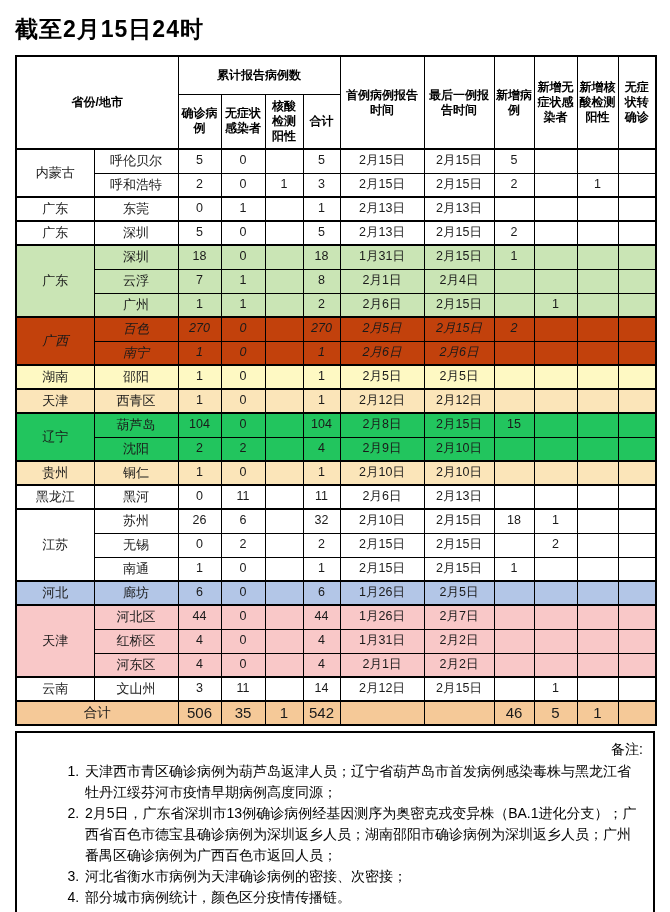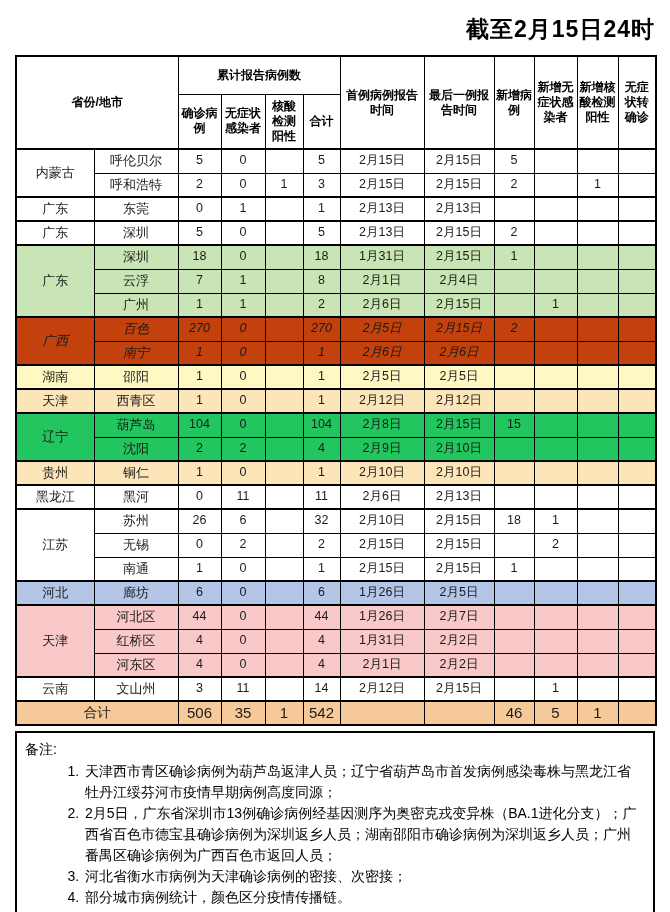--- a/index.html
+++ b/index.html
@@ -6,21 +6,21 @@
   html, body {
     margin: 0; padding: 0;
     background: #ffffff;
     width: 670px;
     font-family: "Liberation Sans", "DejaVu Sans", sans-serif;
     color: #1a1a1a;
   }
   .page { width: 670px; height: 912px; padding: 10px 15px 8px 15px; }
 
   .title {
-    text-align: right;
+    text-align: left;
     font-size: 23px;
     font-weight: bold;
     letter-spacing: 1px;
     margin: 4px 0 10px 0;
     color: #000;
   }
 
   table.case-table {
     border-collapse: collapse;
     table-layout: fixed;
@@ -56,21 +56,21 @@
 
   .notes-box {
     margin-top: 5px;
     width: 640px;
     border: 2px solid #000;
     padding: 6px 10px 10px 8px;
     min-height: 186px;
     font-size: 14px;
     color: #000;
   }
-  .notes-label { font-weight: normal; margin: 2px 0 2px 0; }
+  .notes-label { font-weight: normal; margin: 2px 0 2px 0; text-align: right; }
   .notes-list {
     margin: 0;
     padding-left: 58px;
     line-height: 1.5;
   }
   .notes-list li { padding-left: 2px; }
 </style>
 </head>
 <body>
 

